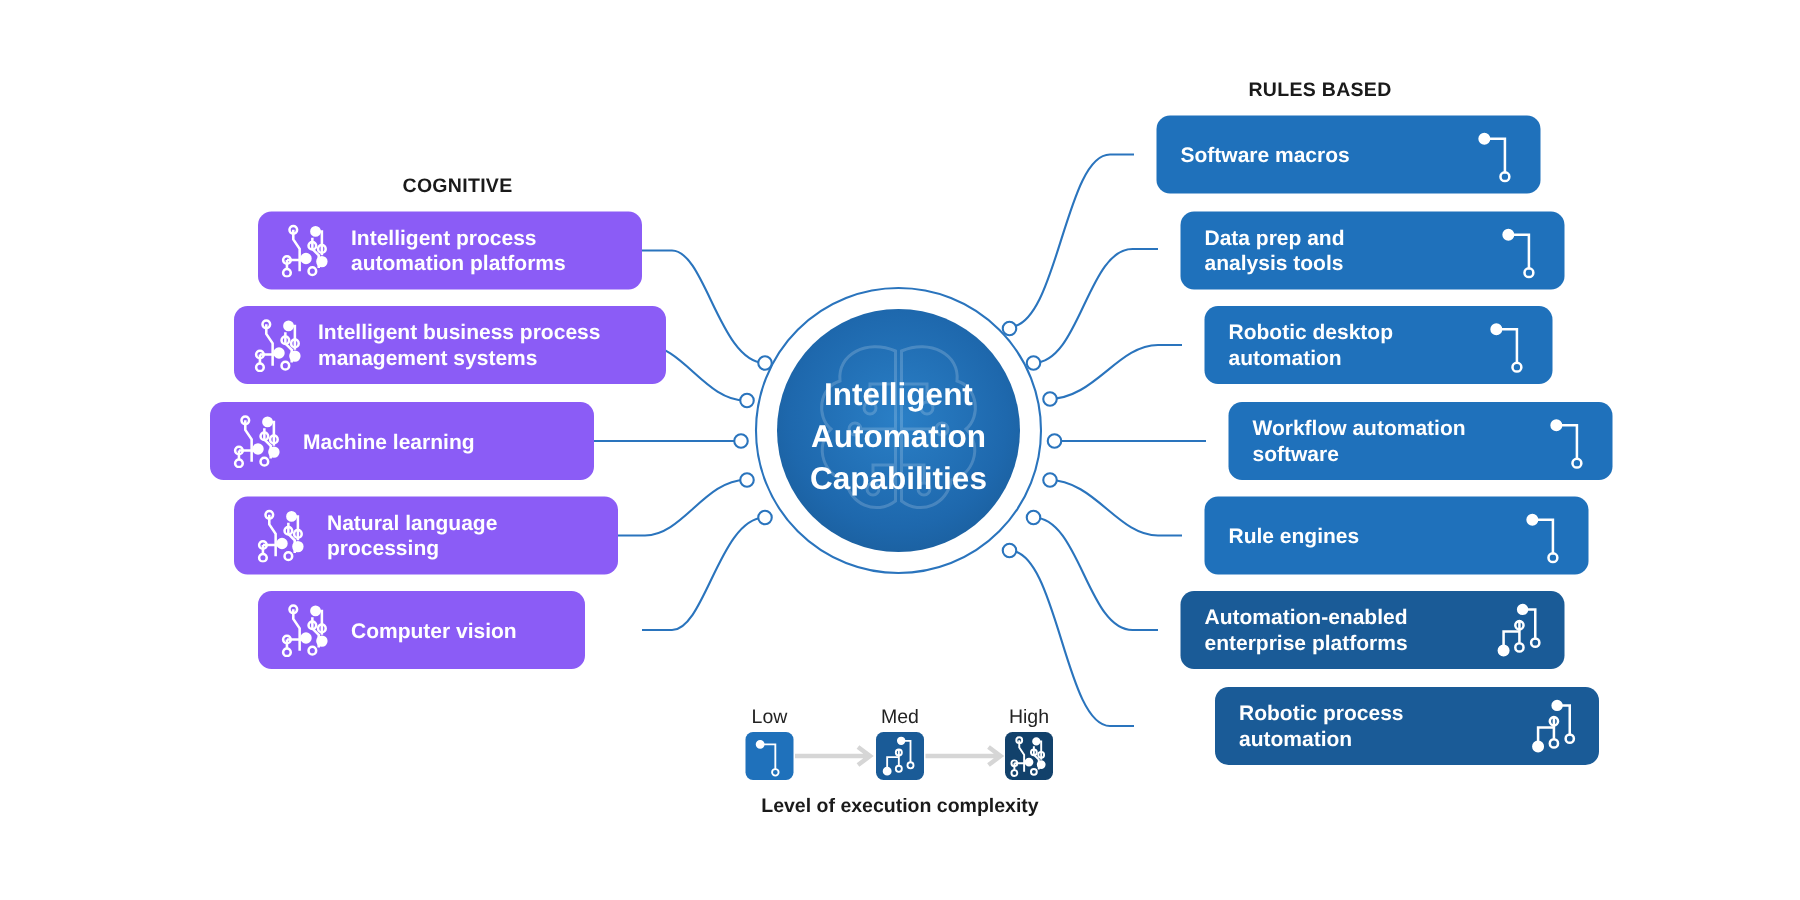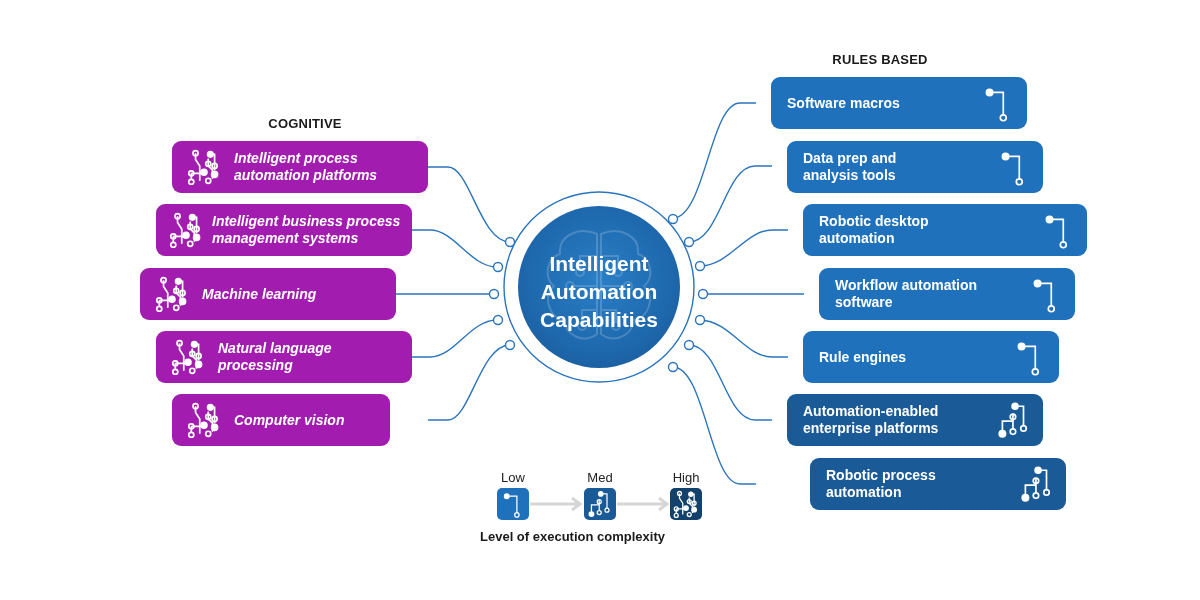--- a/index.html
+++ b/index.html
@@ -1,33 +1,33 @@
 <!DOCTYPE html>
 <html><head>
 <meta charset="utf-8">
 <style>
   html, body { margin:0; padding:0; background:#ffffff; }
   body { width:1200px; height:600px; position:relative; overflow:hidden; font-family:"Liberation Sans", sans-serif; }
   #wires { position:absolute; left:0; top:0; width:1200px; height:600px; }
   .heading { position:absolute; font-weight:700; font-size:13px; color:#1a1a1a; letter-spacing:0.2px; text-align:center; }
   .card { position:absolute; height:52px; border-radius:9px; color:#fff; display:flex; align-items:center; box-sizing:border-box; }
-  .card.dark { background:#a21caf;font-style:italic; }
+  .card.dark { background:#8b5cf6; }
   .card.mid { background:#1a5b97; }
   .card.light { background:#1f71bb; }
   .card .label { font-size:14px; line-height:17px; font-weight:600; white-space:pre-line; }
   .card.left { padding-left:14px; }
   .card.left .icon { width:36px; height:36px; margin-right:12px; flex:0 0 auto; }
   .card.right { padding-left:16px;margin-left:15px; }
   .card.right .icon { position:absolute; right:12px; top:7px; width:34px; height:38px; }
   .hub-inner { position:absolute; left:518px; top:206px; width:162px; height:162px; border-radius:50%;
       background: radial-gradient(circle at 50% 45%, #2a7fc6 0%, #1e68ad 60%, #17568f 100%); overflow:hidden; }
   .hub-title { position:absolute; left:518px; top:250px; width:162px; text-align:center; color:#fff; font-weight:700; font-size:21px; line-height:28px; white-space:pre-line; }
   .legend-label { position:absolute; font-size:13px; color:#222; text-align:center; width:50px; }
   .legend-box { position:absolute; width:32px; height:32px; border-radius:5px; }
-  .legend-caption { position:absolute; left:480px; top:529px; width:240px; font-size:13px; font-weight:600; color:#1a1a1a; }
+  .legend-caption { position:absolute; left:480px; top:529px; width:240px; text-align:center; font-size:13px; font-weight:600; color:#1a1a1a; }
 </style>
 </head>
 <body>
 
 <svg id="wires" viewBox="0 0 1200 600">
   <g fill="none" stroke="#2a74bd" stroke-width="1.4">
 
     <circle cx="599" cy="287" r="95"></circle>
 
     <path d="M428 167 H448 C470 167 480 242 510 242"></path>
@@ -98,21 +98,21 @@
 <div class="heading" style="left:240px;top:116px;width:130px;text-align:center;">COGNITIVE</div>
 <div class="heading" style="left:815px;top:52px;width:130px;">RULES BASED</div>
 
 <div class="card dark left" style="left:172px;top:141px;width:256px;">
   <svg class="icon" viewBox="0 0 32 34">
       <use href="#ic-high"></use>
     </svg>
   <span class="label">Intelligent process
 automation platforms</span>
 </div>
-<div class="card dark left" style="left:156px;top:204px;width:256px;padding-left:12px;align-items:center;">
+<div class="card dark left" style="left:156px;top:204px;width:288px;padding-left:12px;align-items:center;">
   <svg class="icon" viewBox="0 0 32 34" style="margin-right:8px;">
       <use href="#ic-high"></use>
     </svg>
   <span class="label">Intelligent business process
 management systems</span>
 </div>
 <div class="card dark left" style="left:140px;top:268px;width:256px;text-align:center;">
   <svg class="icon" viewBox="0 0 32 34">
       <use href="#ic-high"></use>
     </svg>
@@ -138,21 +138,21 @@
       <use href="#ic-low"></use>
     </svg>
 </div>
 <div class="card light right" style="left:772px;top:141px;width:256px;">
   <span class="label">Data prep and
 analysis tools</span>
   <svg class="icon" viewBox="0 0 30 36">
       <use href="#ic-low"></use>
     </svg>
 </div>
-<div class="card light right" style="left:788px;top:204px;width:284px;">
+<div class="card light right" style="left:788px;top:204px;width:232px;">
   <span class="label">Robotic desktop
 automation</span>
   <svg class="icon" viewBox="0 0 30 36">
       <use href="#ic-low"></use>
     </svg>
 </div>
 <div class="card light right" style="left:804px;top:268px;width:256px;">
   <span class="label">Workflow automation
 software</span>
   <svg class="icon" viewBox="0 0 30 36">

